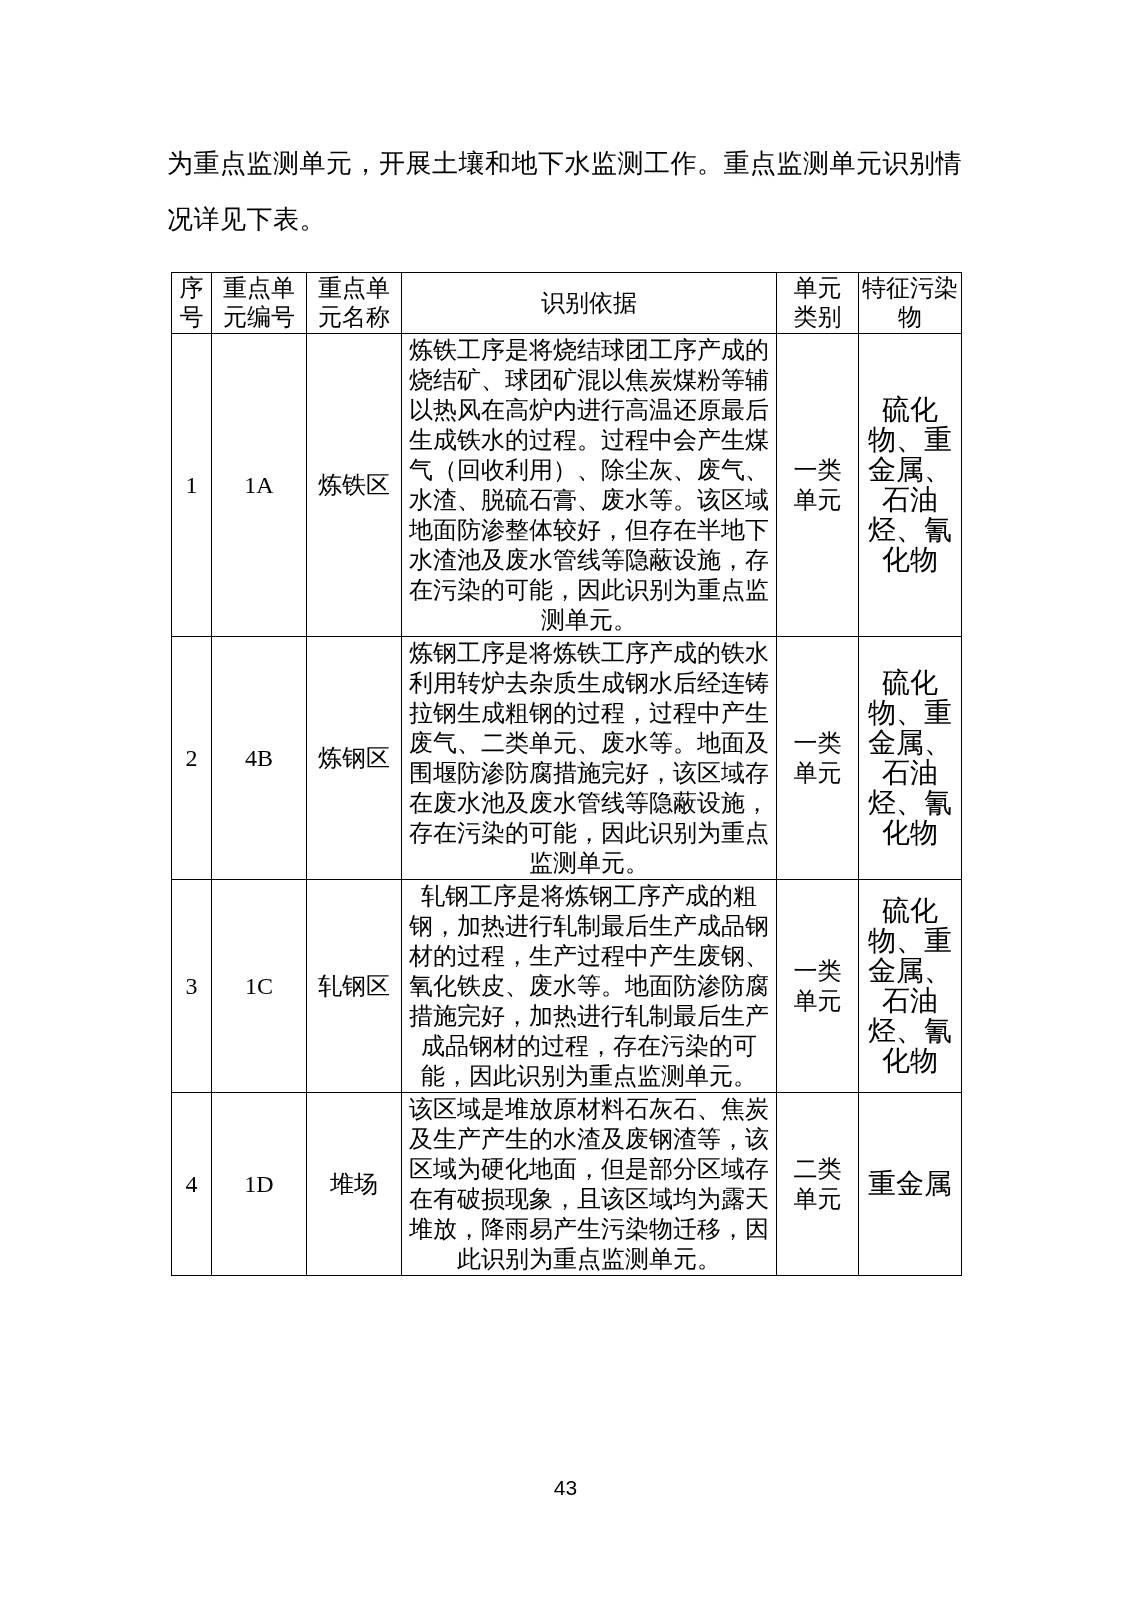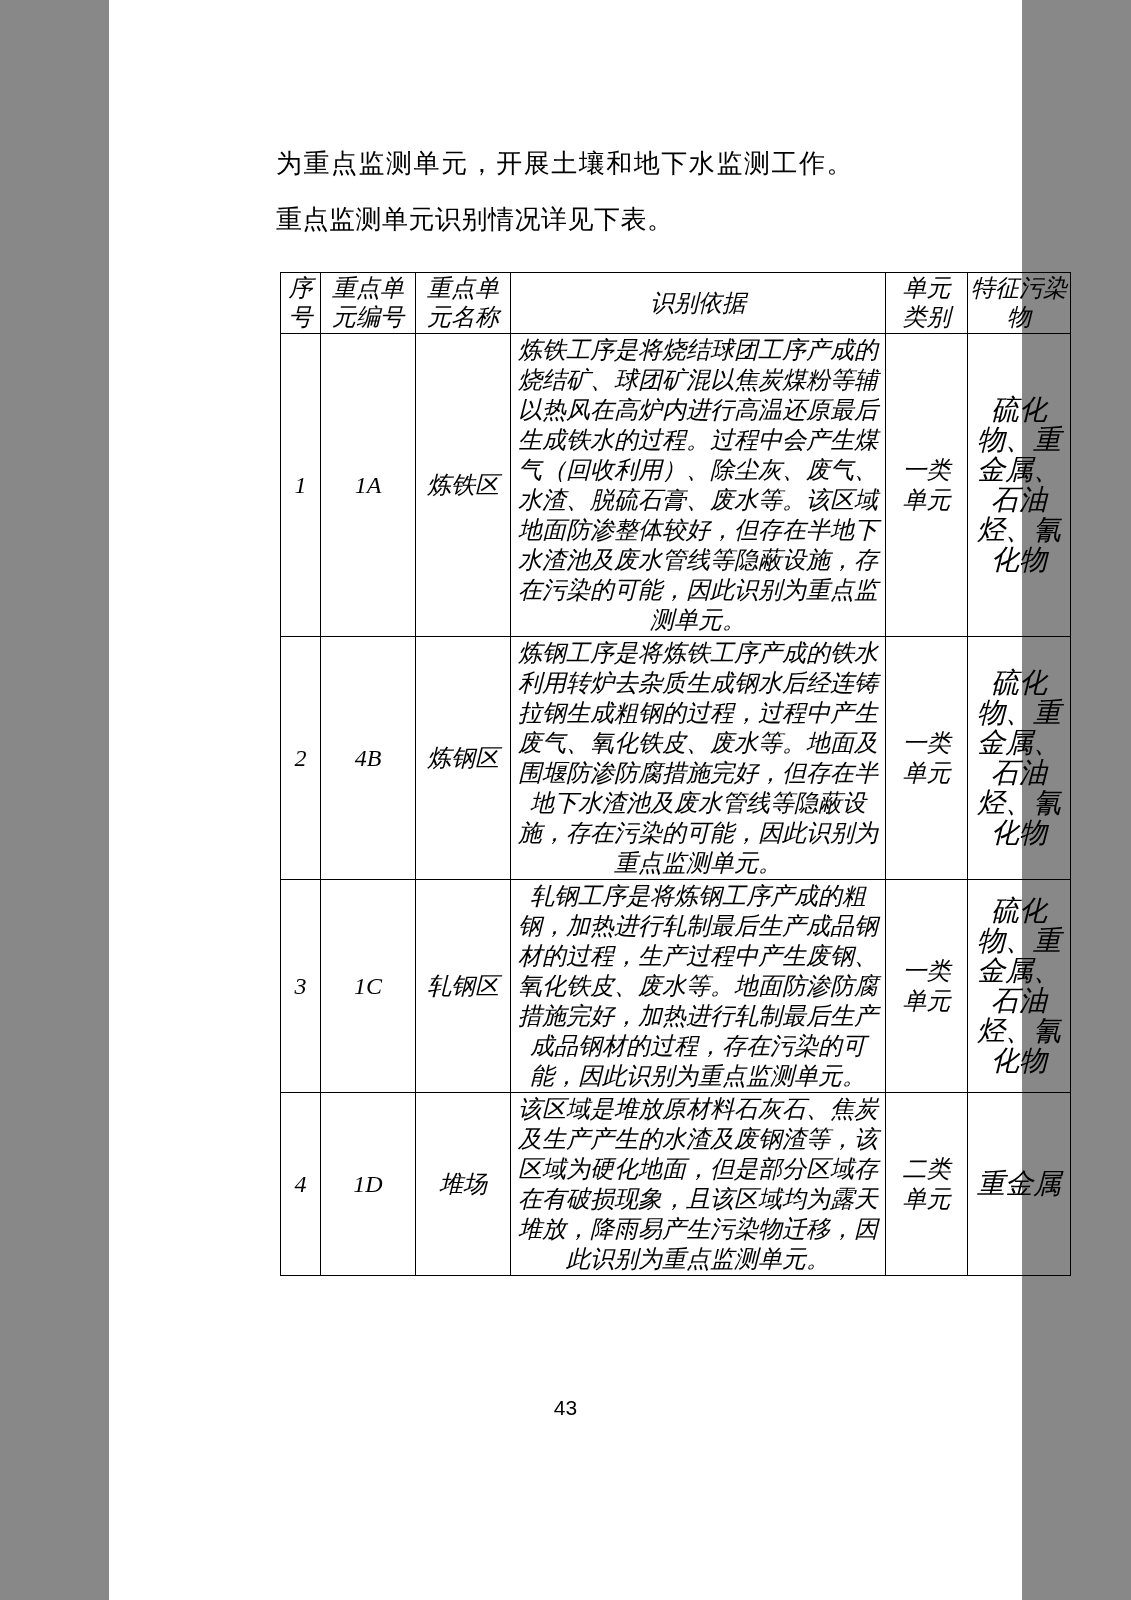--- a/index.html
+++ b/index.html
@@ -1,19 +1,19 @@
 <!DOCTYPE html>
 <html><head>
 <meta charset="utf-8">
 <style>
   * { box-sizing: border-box; margin: 0; padding: 0; }
   html, body { background: #888; }
   .page {
     position: relative;
-    width: 913px;
+    width: 1131px;
     height: 1600px;
     margin: 0 auto;
     background: #ffffff;
     color: #000000;
     font-family: "Liberation Serif", "DejaVu Serif", serif;
   }
   .content {
     padding: 136px 169px 0 167px;
   }
   .paragraph {
@@ -30,21 +30,20 @@
     font-size: 27px;
     line-height: 32px;
   }
   table.units {
     margin-top: 24px;
     margin-left: 4px;
     width: 790px;
     table-layout: fixed;
     border-collapse: collapse;
     font-size: 24px;
-    font-style: italic;
   }
   table.units th, table.units td {
     border: 1px solid #000;
   }
   table.units th {
     font-weight: normal;
     text-align: center;
     vertical-align: middle;
     line-height: 29px;
     padding: 1px 0;
@@ -68,21 +67,21 @@
     text-align: justify;
     text-align-last: center;
     padding: 0 3px;
   }
   .w2 { display: inline-block; width: 2.15em; }
   .w4 { display: inline-block; width: 4.1em; }
   .page-number {
     position: absolute;
     left: 0;
     right: 0;
-    top: 1396px;
+    top: 1476px;
     text-align: center;
     font-family: "Liberation Sans", "DejaVu Sans", sans-serif;
     font-size: 21px;
   }
 </style>
 </head>
 <body>
 
 <div class="page">
   <div class="content">
@@ -115,21 +114,21 @@
           <td>1A</td>
           <td>炼铁区</td>
           <td class="basis">炼铁工序是将烧结球团工序产成的烧结矿、球团矿混以焦炭煤粉等辅以热风在高炉内进行高温还原最后生成铁水的过程。过程中会产生煤气（回收利用）、除尘灰、废气、水渣、脱硫石膏、废水等。该区域地面防渗整体较好，但存在半地下水渣池及废水管线等隐蔽设施，存在污染的可能，因此识别为重点监测单元。</td>
           <td class="category"><span class="w2">一类单元</span></td>
           <td class="pollutants">硫化物、重金属、石油烃、氰化物</td>
         </tr>
         <tr>
           <td>2</td>
           <td>4B</td>
           <td>炼钢区</td>
-          <td class="basis">炼钢工序是将炼铁工序产成的铁水利用转炉去杂质生成钢水后经连铸拉钢生成粗钢的过程，过程中产生废气、氧化铁皮、废水等。地面及围堰防渗防腐措施完好，但存在半地下水渣池及废水管线等隐蔽设施，存在污染的可能，因此识别为重点监测单元。</td>
+          <td class="basis">炼钢工序是将炼铁工序产成的铁水利用转炉去杂质生成钢水后经连铸拉钢生成粗钢的过程，过程中产生废气、二类单元、废水等。地面及围堰防渗防腐措施完好，该区域存在废水池及废水管线等隐蔽设施，存在污染的可能，因此识别为重点监测单元。</td>
           <td class="category"><span class="w2">一类单元</span></td>
           <td class="pollutants">硫化物、重金属、石油烃、氰化物</td>
         </tr>
         <tr>
           <td>3</td>
           <td>1C</td>
           <td>轧钢区</td>
           <td class="basis">轧钢工序是将炼钢工序产成的粗钢，加热进行轧制最后生产成品钢材的过程，生产过程中产生废钢、氧化铁皮、废水等。地面防渗防腐措施完好，加热进行轧制最后生产成品钢材的过程，存在污染的可能，因此识别为重点监测单元。</td>
           <td class="category"><span class="w2">一类单元</span></td>
           <td class="pollutants">硫化物、重金属、石油烃、氰化物</td>

